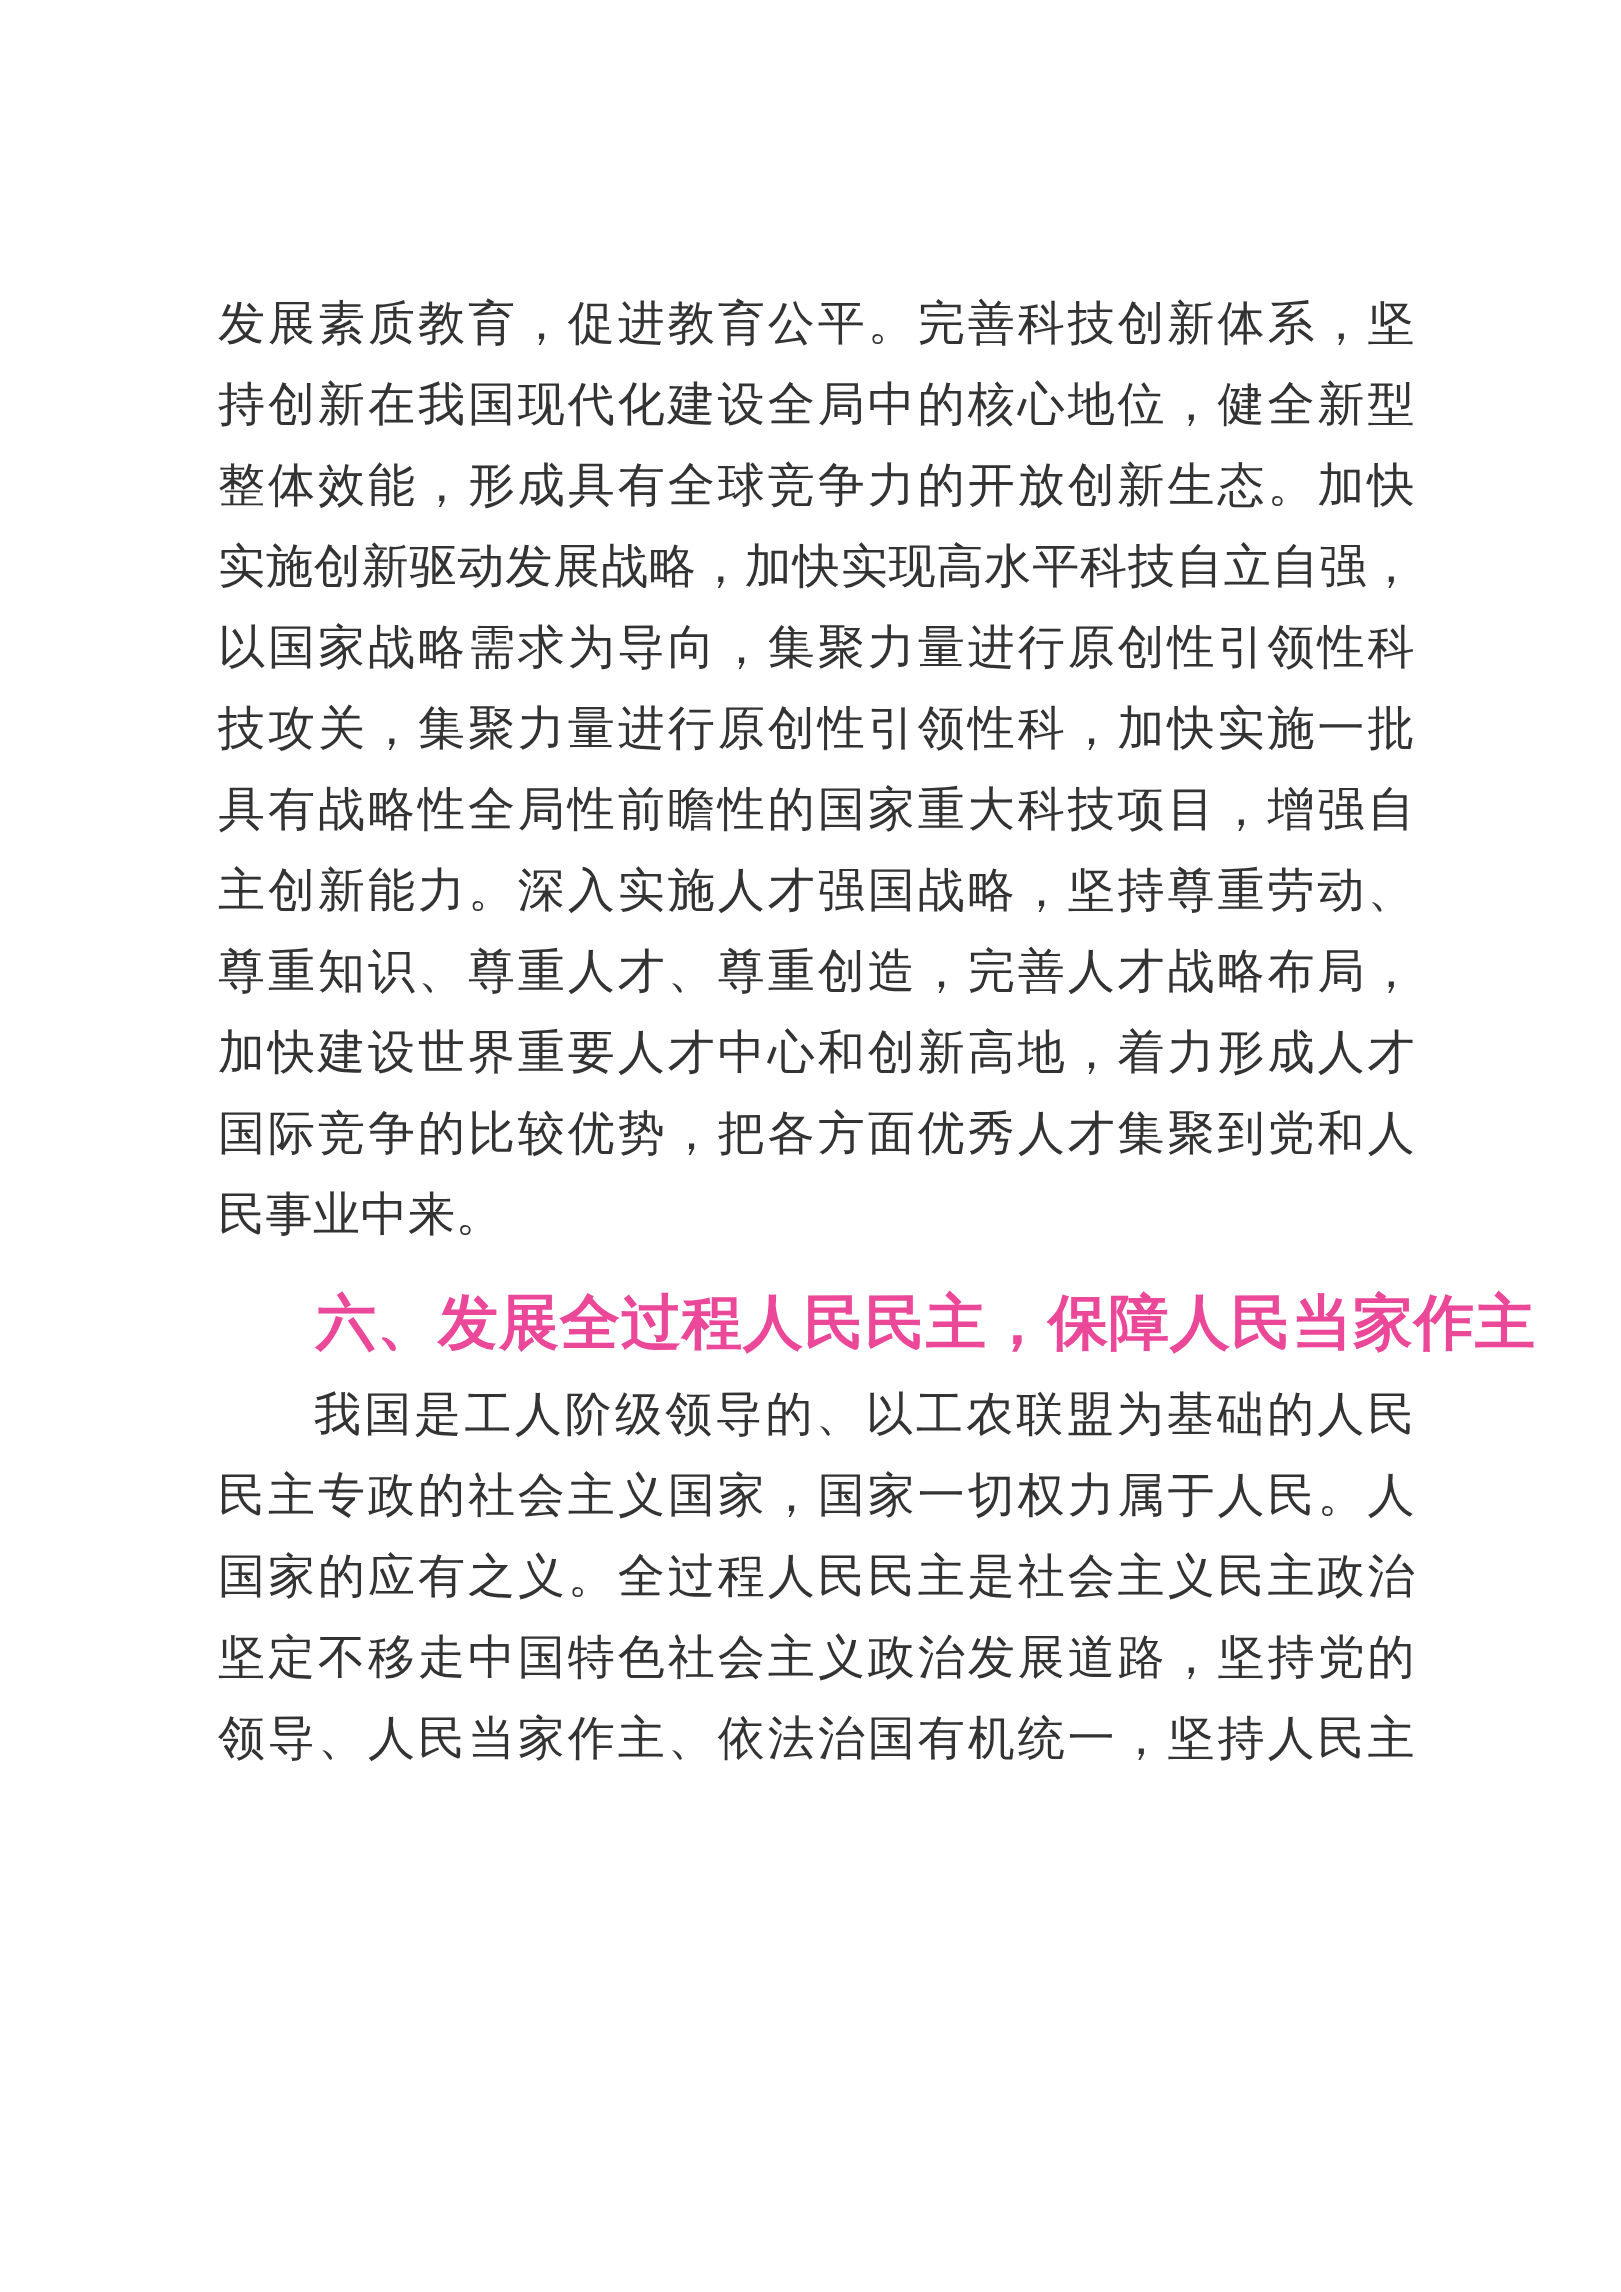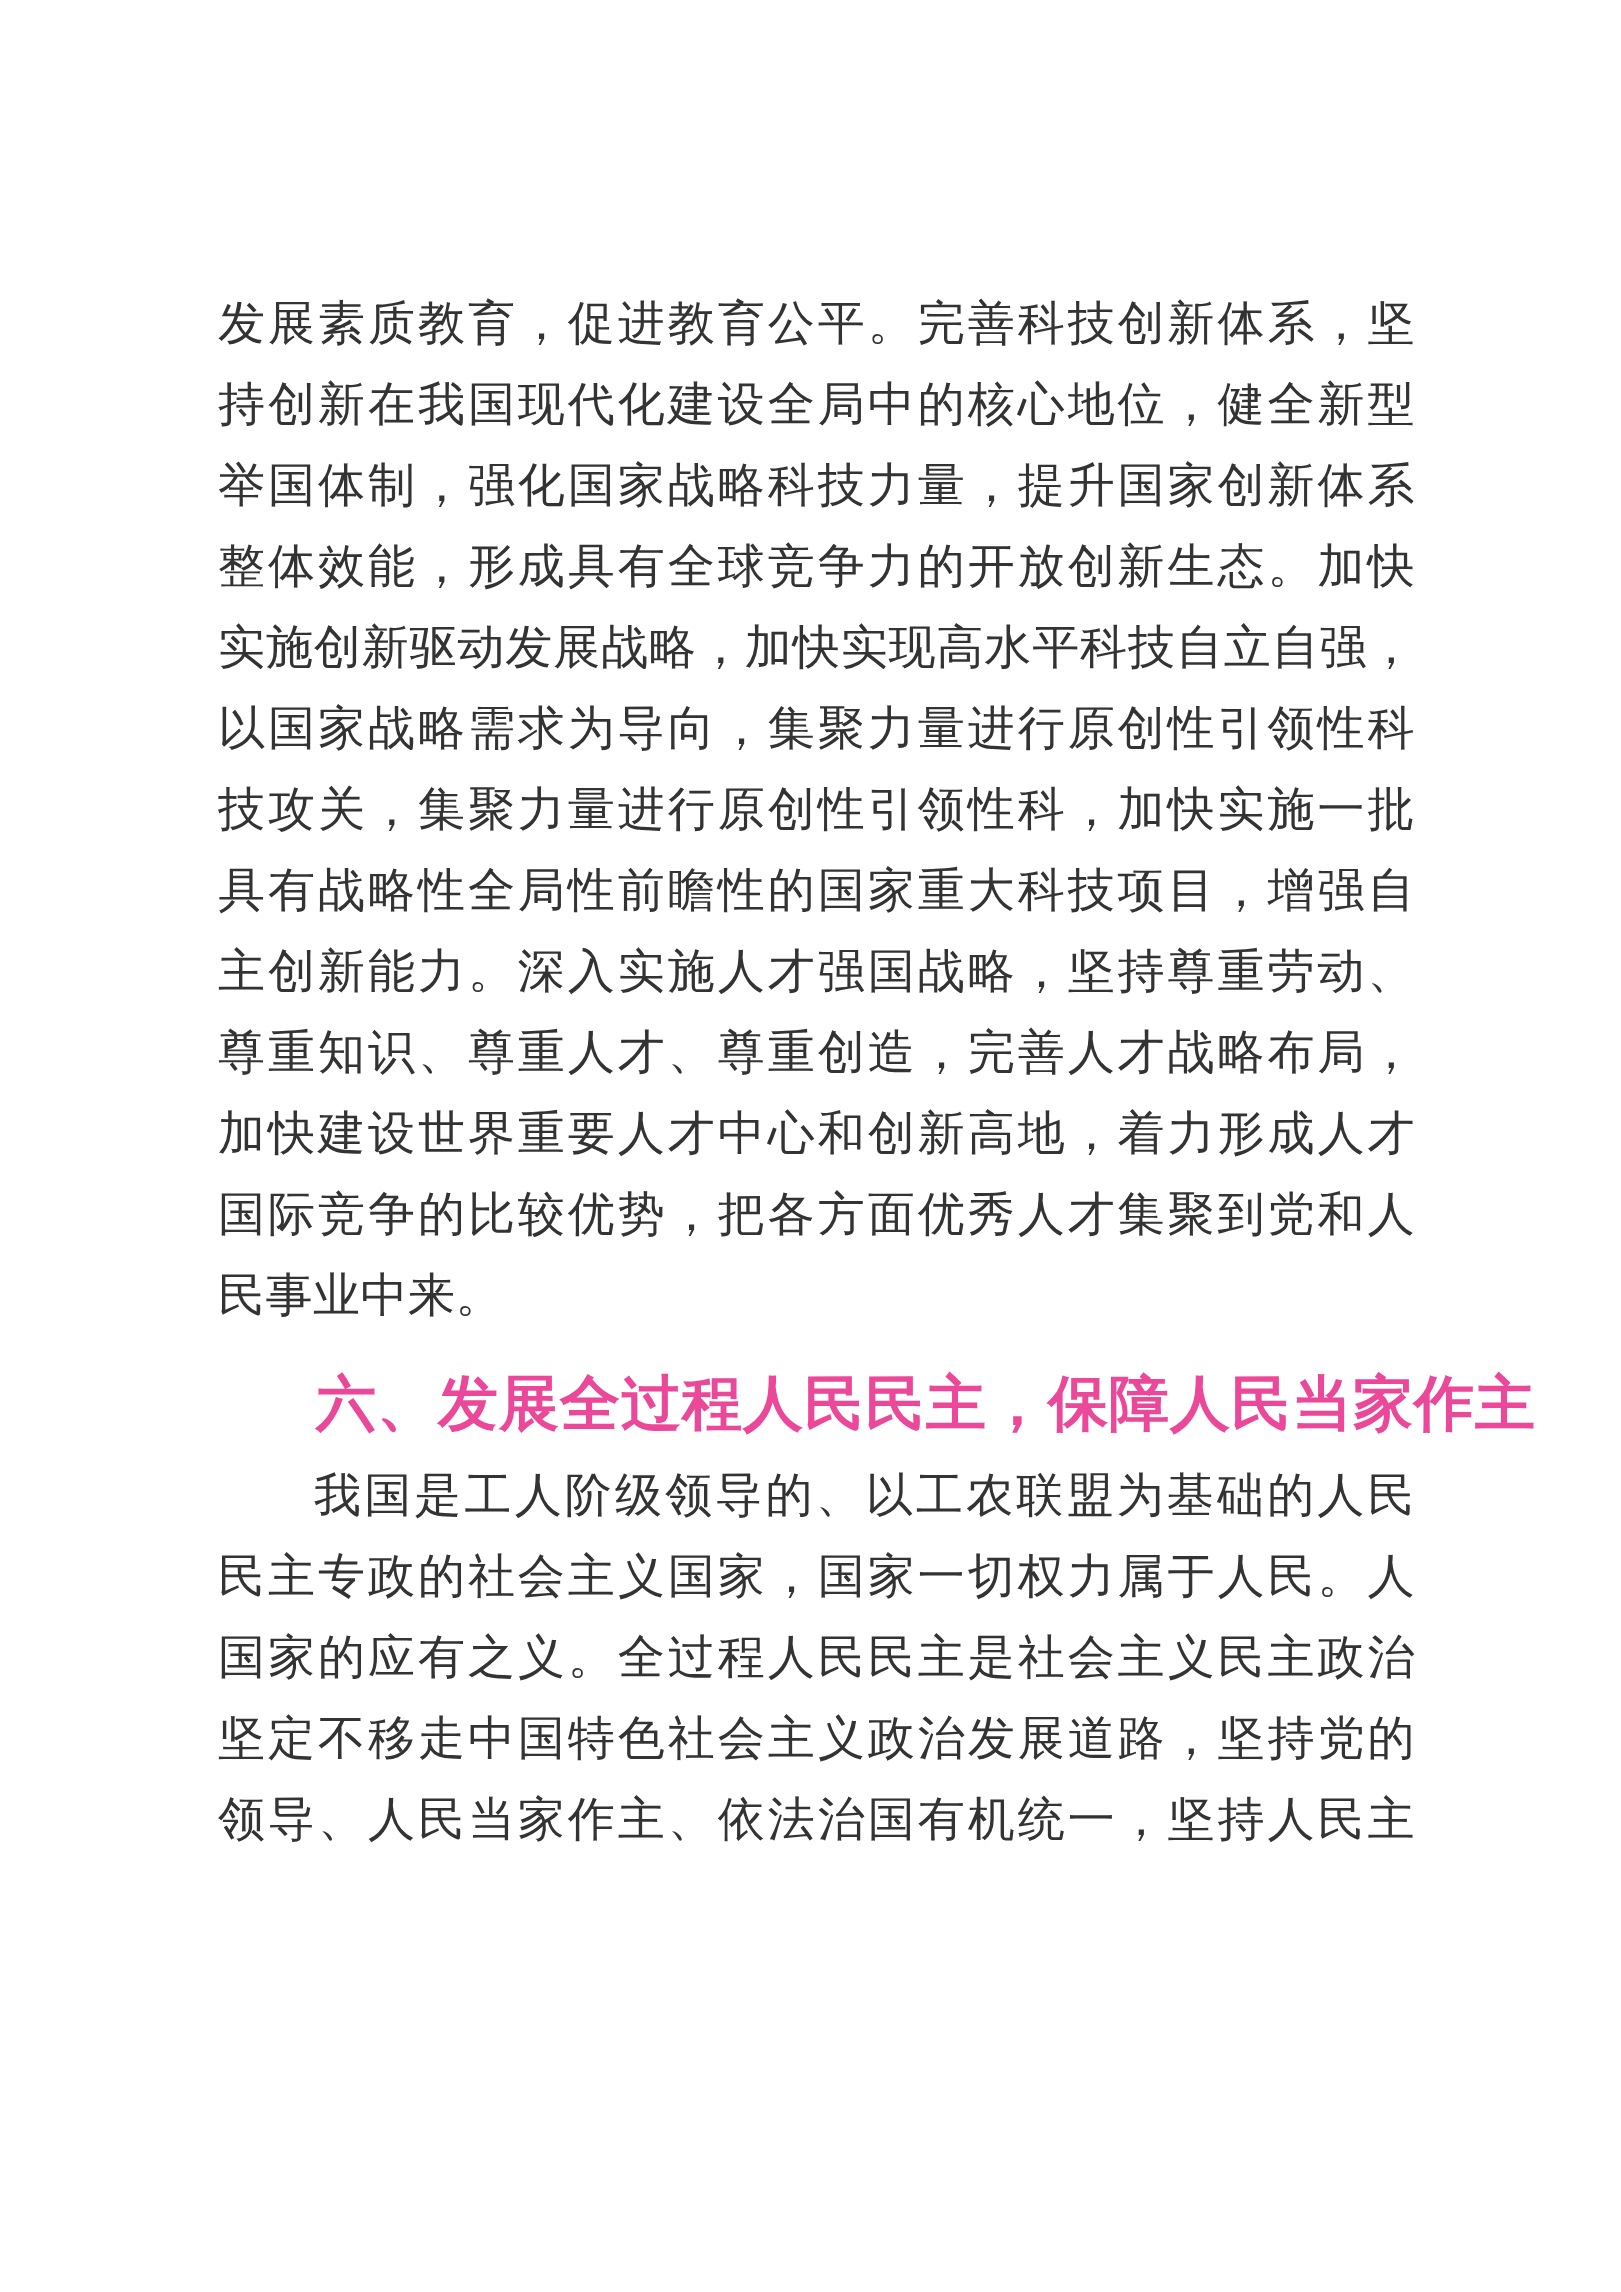--- a/index.html
+++ b/index.html
@@ -62,21 +62,20 @@
   }
 </style>
 </head>
 <body>
 
 <div class="page">
   <div class="text-block">
 
     <div class="line">发展素质教育，促进教育公平。完善科技创新体系，坚</div>
     <div class="line">持创新在我国现代化建设全局中的核心地位，健全新型</div>
-    <div class="line">举国体制，强化国家战略科技力量，提升国家创新体系</div>
     <div class="line">整体效能，形成具有全球竞争力的开放创新生态。加快</div>
     <div class="line">实施创新驱动发展战略，加快实现高水平科技自立自强，</div>
     <div class="line">以国家战略需求为导向，集聚力量进行原创性引领性科</div>
     <div class="line">技攻关，集聚力量进行原创性引领性科，加快实施一批</div>
     <div class="line">具有战略性全局性前瞻性的国家重大科技项目，增强自</div>
     <div class="line">主创新能力。深入实施人才强国战略，坚持尊重劳动、</div>
     <div class="line">尊重知识、尊重人才、尊重创造，完善人才战略布局，</div>
     <div class="line">加快建设世界重要人才中心和创新高地，着力形成人才</div>
     <div class="line">国际竞争的比较优势，把各方面优秀人才集聚到党和人</div>
     <div class="line line-end">民事业中来。</div>

